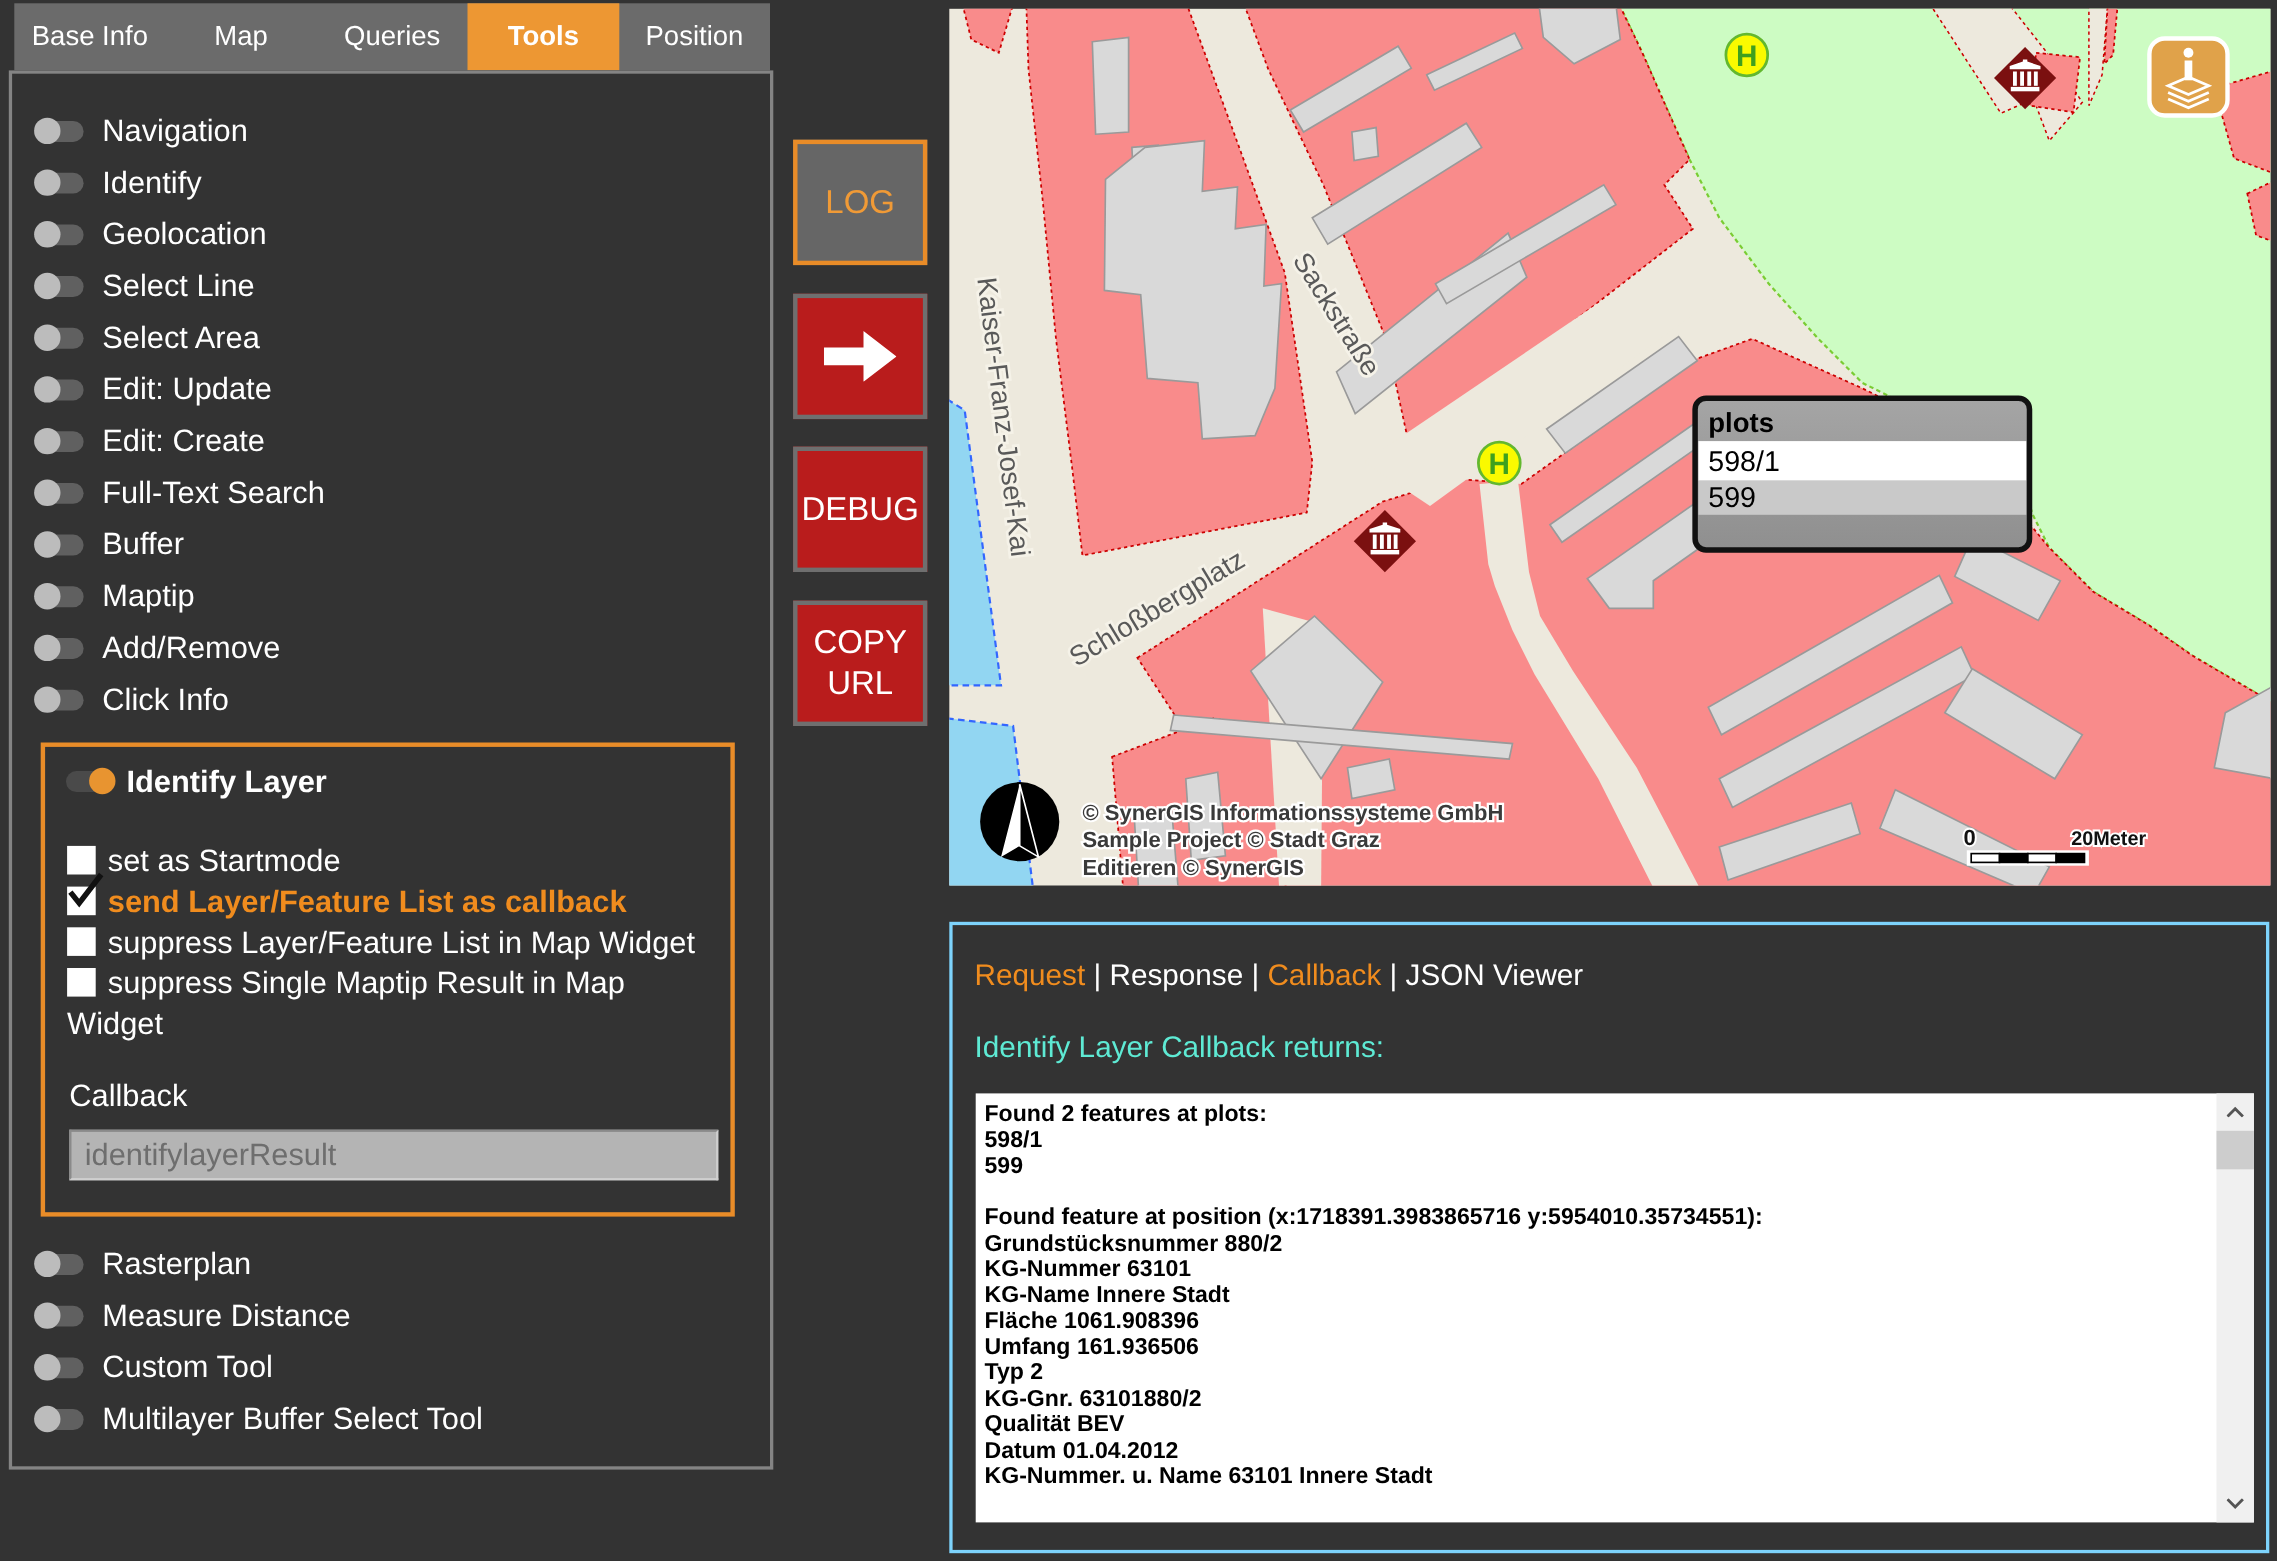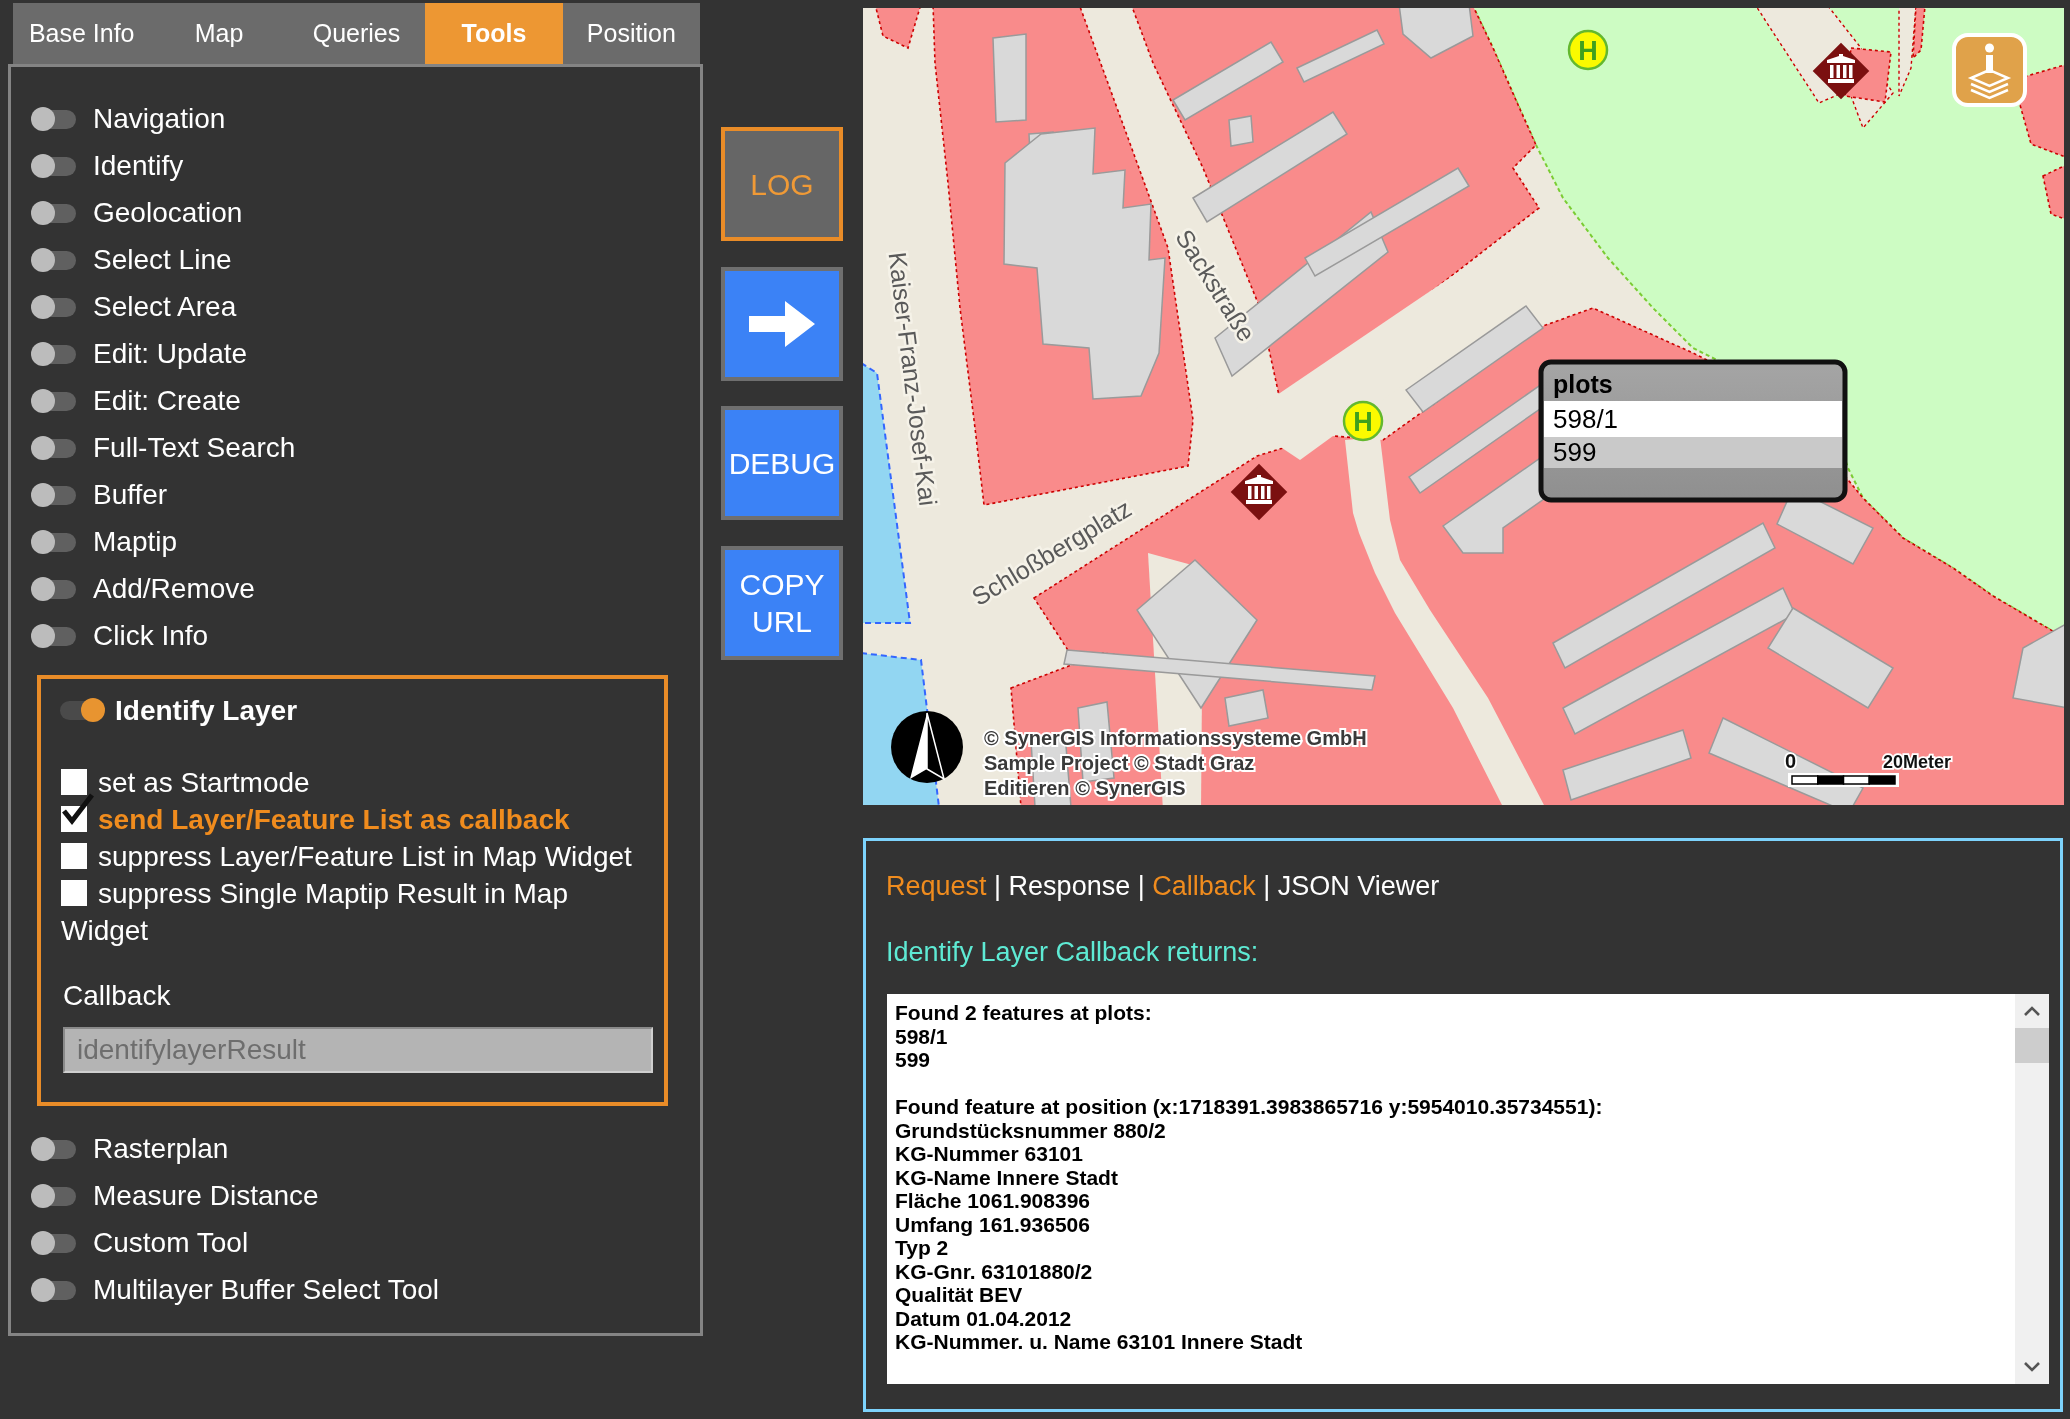--- a/index.html
+++ b/index.html
@@ -18,21 +18,21 @@
   .tog.on{background:#4a4a4a;}
   .tog.on::before{left:auto;right:-1px;background:#E89430;}
   .trow .lbl{color:#fff;font-size:28px;margin-left:17px;white-space:nowrap;}
   
   #idbox{left:37px;top:675px;width:623px;height:423px;border:4px solid #E98C28;}
   .cb{position:absolute;left:20px;width:26px;height:26px;background:#fff;}
   .cbl{position:absolute;left:57px;color:#fff;font-size:28px;white-space:nowrap;transform:translateY(-50%);}
   
   .mbtn{left:721px;width:114px;height:106px;border:4px solid #6f6f6f;color:#fff;
         display:flex;align-items:center;justify-content:center;text-align:center;
-        font-size:30px;background:#3b82f6;line-height:37px;}
+        font-size:30px;background:#b91c1c;line-height:37px;}
   
   #bpanel{left:863px;top:838px;width:1194px;height:568px;border:3px solid #7dd3fc;background:#333;}
   #btabs{position:absolute;left:20px;top:30px;font-size:27px;color:#fff;}
   #btabs .o{color:#F08C1E;}
   #bret{position:absolute;left:20px;top:96px;font-size:27px;color:#5eead4;}
   #wbox{position:absolute;left:21px;top:153px;width:1162px;height:390px;background:#fff;}
   #wtext{position:absolute;left:8px;top:7px;font-size:21px;line-height:23.5px;font-weight:bold;color:#000;white-space:pre;}
   #sbar{position:absolute;right:0;top:0;width:34px;height:390px;background:#f0f0f0;}
   #sbar .thumb{position:absolute;left:0;top:34px;width:34px;height:35px;background:#cdcdcd;}
   #sbar .ar{position:absolute;left:0;width:34px;height:34px;color:#555;font-size:20px;display:flex;align-items:center;justify-content:center;}

